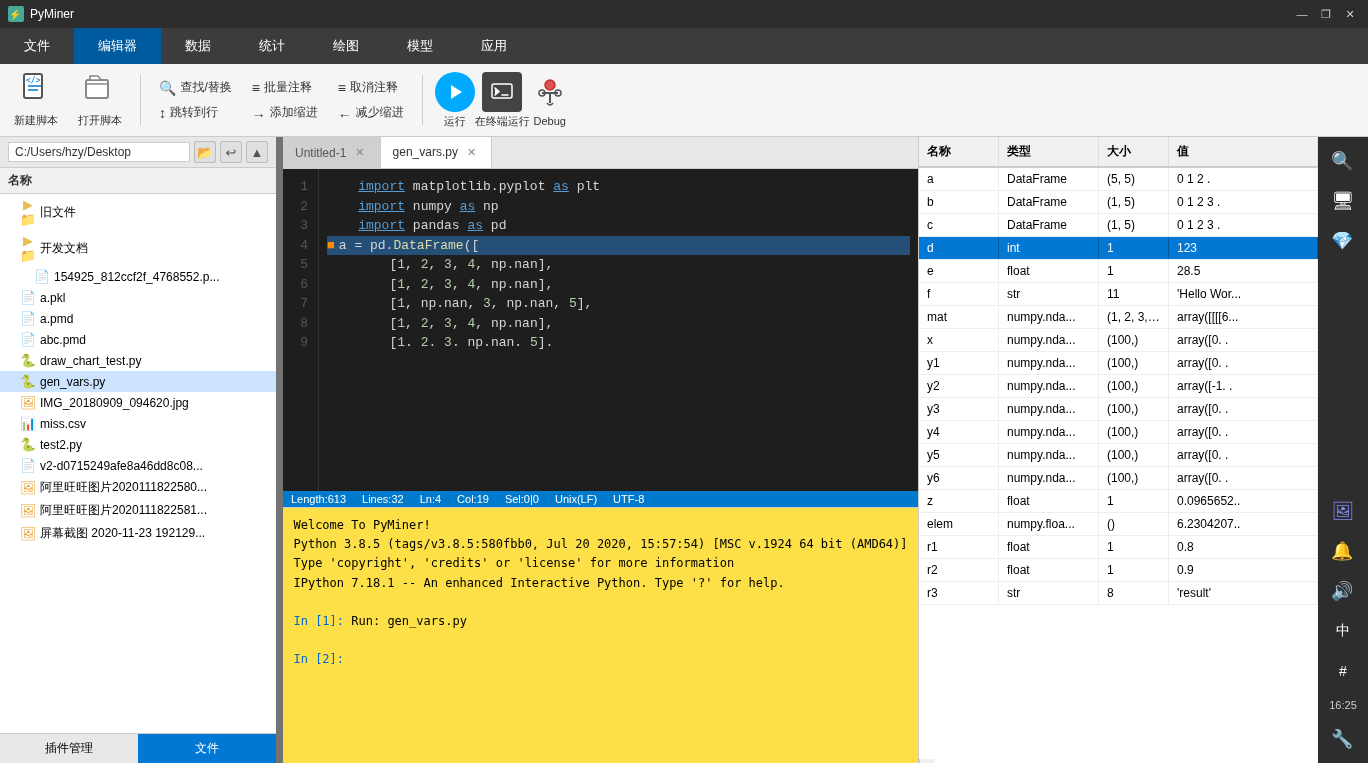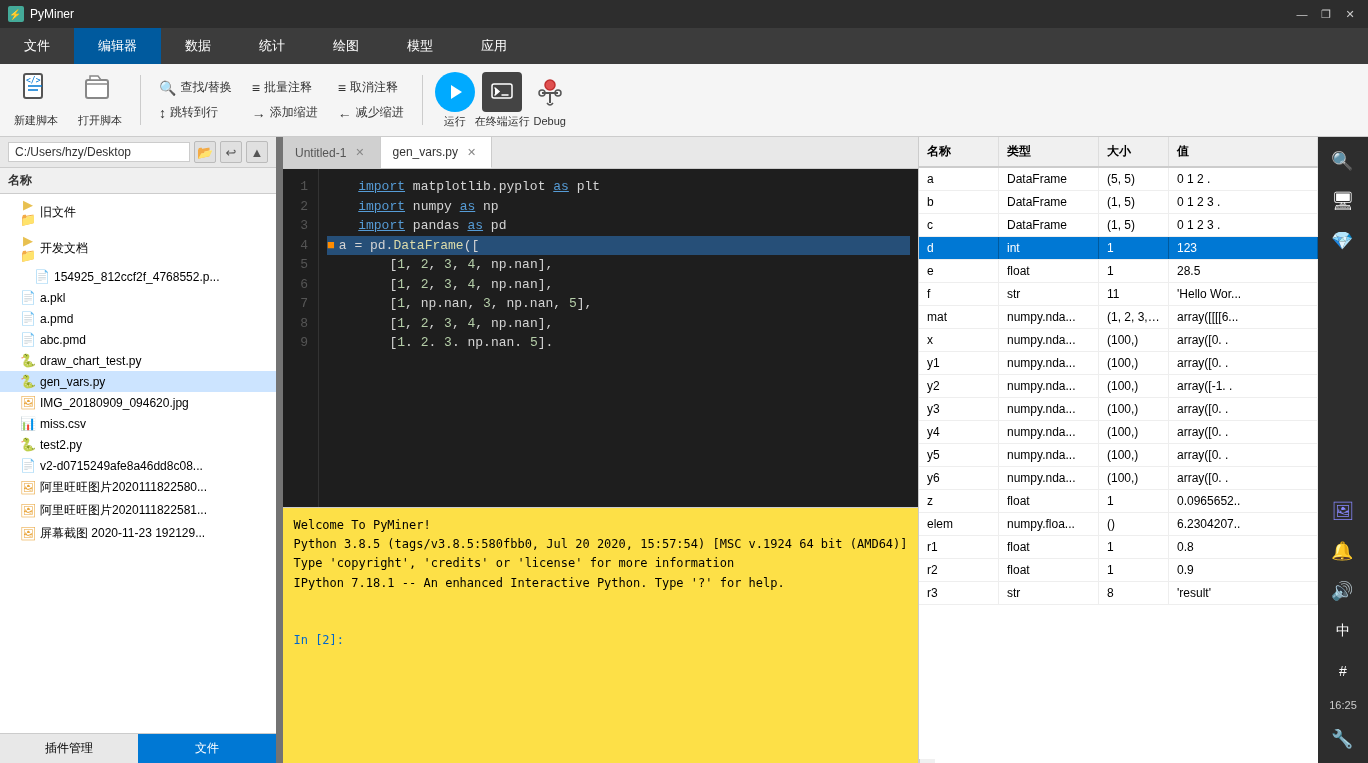--- a/index.html
+++ b/index.html
@@ -325,27 +325,40 @@
             <div class="code-line">    <span class="kw">import</span> numpy <span class="kw">as</span> np</div>
             <div class="code-line">    <span class="kw">import</span> pandas <span class="kw">as</span> pd</div>
             <div class="code-line" style="background:#264f78; display:flex; align-items:center;"><span style="color:#ff8c00; margin-right:4px;">■</span>a = pd.<span class="fn">DataFrame</span>([</div>
             <div class="code-line">        [<span class="num">1</span>, <span class="num">2</span>, <span class="num">3</span>, <span class="num">4</span>, np.nan],</div>
             <div class="code-line">        [<span class="num">1</span>, <span class="num">2</span>, <span class="num">3</span>, <span class="num">4</span>, np.nan],</div>
             <div class="code-line">        [<span class="num">1</span>, np.nan, <span class="num">3</span>, np.nan, <span class="num">5</span>],</div>
             <div class="code-line">        [<span class="num">1</span>, <span class="num">2</span>, <span class="num">3</span>, <span class="num">4</span>, np.nan],</div>
             <div class="code-line">        [<span class="num">1</span>. <span class="num">2</span>. <span class="num">3</span>. np.nan. <span class="num">5</span>].</div>
           </div>
         </div>
+        <div class="code-status">
+          <span>Length:613</span>
+          <span>Lines:32</span>
+          <span>Ln:4</span>
+          <span>Col:19</span>
+          <span>Sel:0|0</span>
+          <span>Unix(LF)</span>
+          <span>UTF-8</span>
+        </div>
         <div class="editor-bottom">
           <div class="console-content">
             <div>Welcome To PyMiner!</div>
             <div>Python 3.8.5 (tags/v3.8.5:580fbb0, Jul 20 2020, 15:57:54) [MSC v.1924 64 bit (AMD64)]</div>
             <div style="position:relative;">Type 'copyright', 'credits' or 'license' for more information</div>
             <div>IPython 7.18.1 -- An enhanced Interactive Python. Type '?' for help.</div>
             <br>
+            <div>
+              <span class="console-prompt">In [1]:</span>
+              <span>Run: gen_vars.py</span>
+            </div>
             <br>
             <div>
               <span class="console-prompt">In [2]:</span>
             </div>
           </div>
         </div>
       </div>
     </div>
   </div>
 

